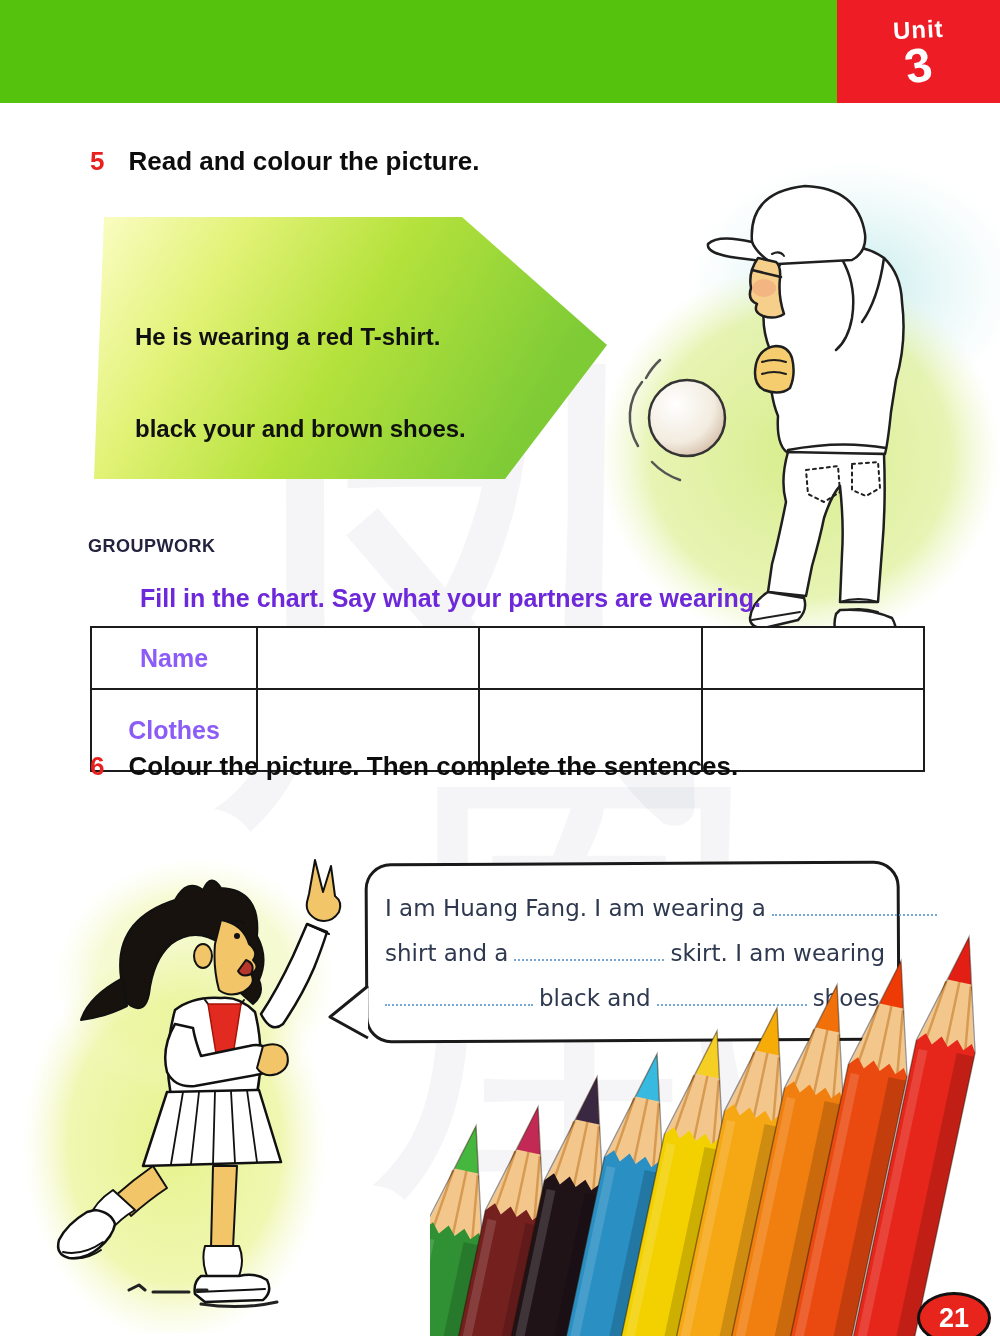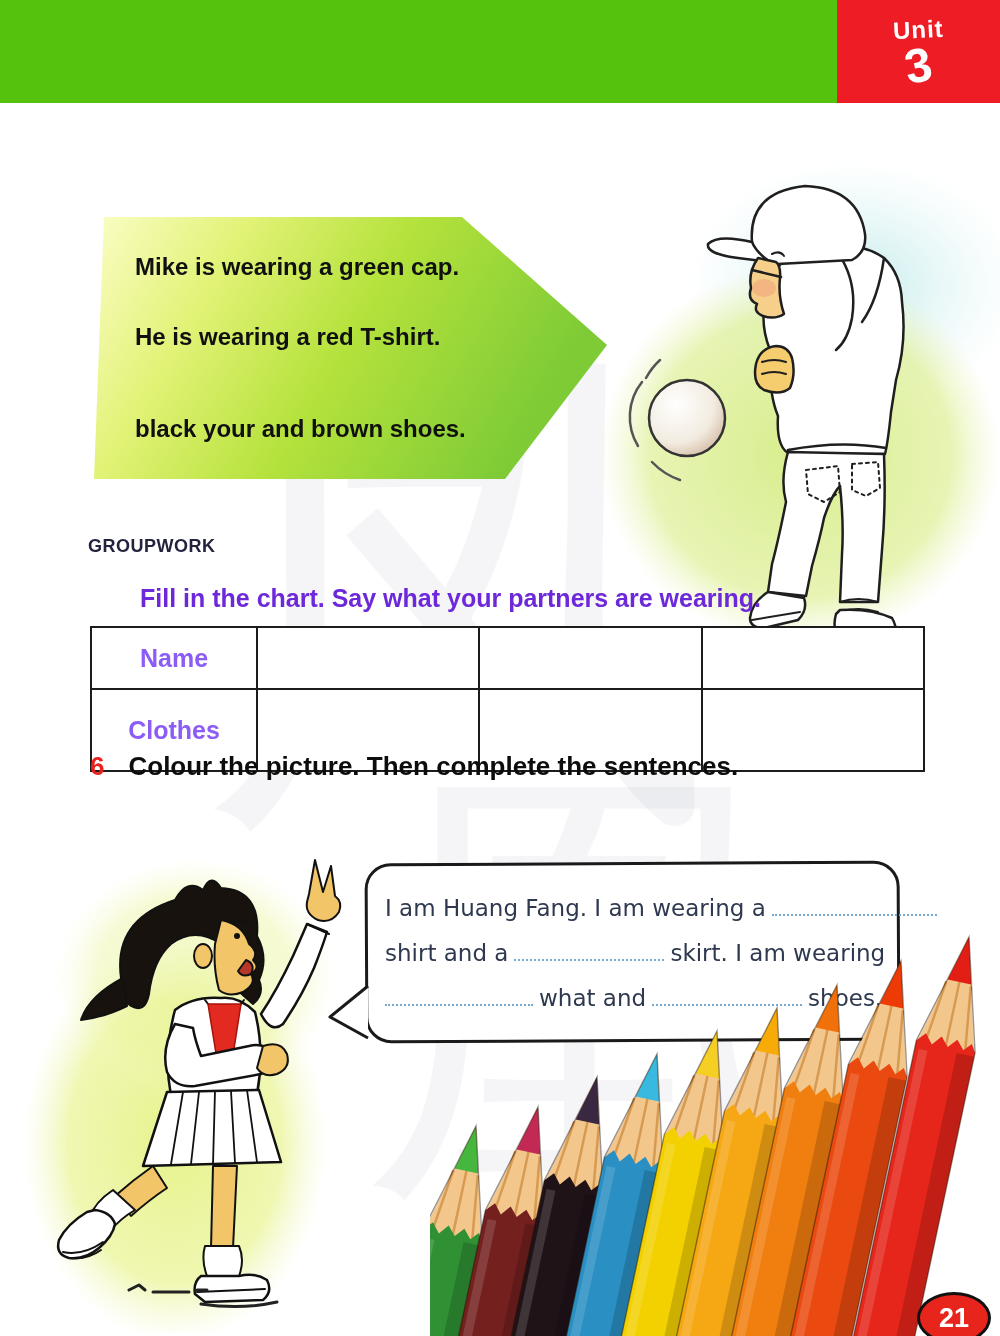--- a/index.html
+++ b/index.html
@@ -51,33 +51,35 @@
 
   <div class="watermark" style="left:200px;top:330px;">凤</div>
   <div class="watermark" style="left:360px;top:760px;font-size:460px;">凰</div>
 
   <div class="banner-green"></div>
   <div class="banner-red">
     <div class="unit-word">Unit</div>
     <div class="unit-num">3</div>
   </div>
 
+  <div class="ex-heading" style="left:90px;top:146px;">
+    <span class="ex-num">5</span><span>Read and colour the picture.</span>
+  </div>
 
   <svg class="arrow-svg" width="525" height="270" viewBox="0 0 525 270">
     <defs>
       <linearGradient id="arrowGrad" x1="0" y1="0" x2="1" y2="0.3">
         <stop offset="0" stop-color="#fbfdc6"></stop>
         <stop offset="0.28" stop-color="#e2f276"></stop>
         <stop offset="0.58" stop-color="#b5e23c"></stop>
         <stop offset="1" stop-color="#7ecb36"></stop>
       </linearGradient>
     </defs>
     <polygon points="14,4 372,4 517,132 415,266 4,266" fill="url(#arrowGrad)"></polygon>
   </svg>
-  <div class="arrow-line" style="top:253px;">Mike is wearing a green cap.</div>
   <div class="arrow-line" style="top:323px;">He is wearing a red T-shirt.</div>
   <div class="arrow-line" style="top:415px;">black your and brown shoes.</div>
 
   <svg class="illu" style="left:600px;top:150px;" width="400" height="510" viewBox="0 0 400 510">
     <defs>
       <radialGradient id="boyGreen" cx="0.5" cy="0.5" r="0.5">
         <stop offset="0" stop-color="#d5ec86" stop-opacity="0.95"></stop>
         <stop offset="0.75" stop-color="#dff09a" stop-opacity="0.75"></stop>
         <stop offset="1" stop-color="#eaf5bd" stop-opacity="0"></stop>
       </radialGradient>
@@ -207,21 +209,21 @@
   <svg class="tail-svg" width="52" height="70" viewBox="0 0 52 70">
     <path d="M46,10 L8,41 L46,62" fill="#ffffff" stroke="#1a1a1a" stroke-width="3" stroke-linejoin="round"></path>
   </svg>
   <div class="bubble-text" style="left:385px;top:892px;">
     <span>I am Huang Fang. I am wearing a</span><span class="blank" style="width:165px;"></span>
   </div>
   <div class="bubble-text" style="left:385px;top:937px;">
     <span>shirt and a</span><span class="blank" style="width:150px;"></span><span>skirt. I am wearing</span>
   </div>
   <div class="bubble-text" style="left:385px;top:982px;">
-    <span class="blank" style="width:148px;margin-left:0;"></span><span>what and</span><span class="blank" style="width:150px;"></span><span>shoes.</span>
+    <span class="blank" style="width:148px;margin-left:0;"></span><span>black and</span><span class="blank" style="width:150px;"></span><span>shoes.</span>
   </div>
 
   <svg id="pencils-svg" class="pencils-svg" width="570" height="421" viewBox="0 0 570 421">
       <g transform="translate(46,211) rotate(12)">
         <polygon points="0,0 -30,116 30,116" fill="#f3c78b"></polygon>
         <path d="M-13,48 L-21,112 M0,44 L0,112 M12,48 L20,112" stroke="#d79a52" stroke-width="2.5" fill="none"></path>
         <polygon points="0,0 -12,46 12,46" fill="#45b63e"></polygon>
         <path d="M-30,112 L-22,103 L-14,113 L-6,103 L2,112 L10,103 L18,112 L25,104 L30,112 L30,530 L-30,530 Z" fill="#2f9134"></path>
         <rect x="12" y="116" width="18" height="414" fill="#000" opacity="0.16"></rect>
         <rect x="-26" y="120" width="9" height="410" fill="#fff" opacity="0.14"></rect>

